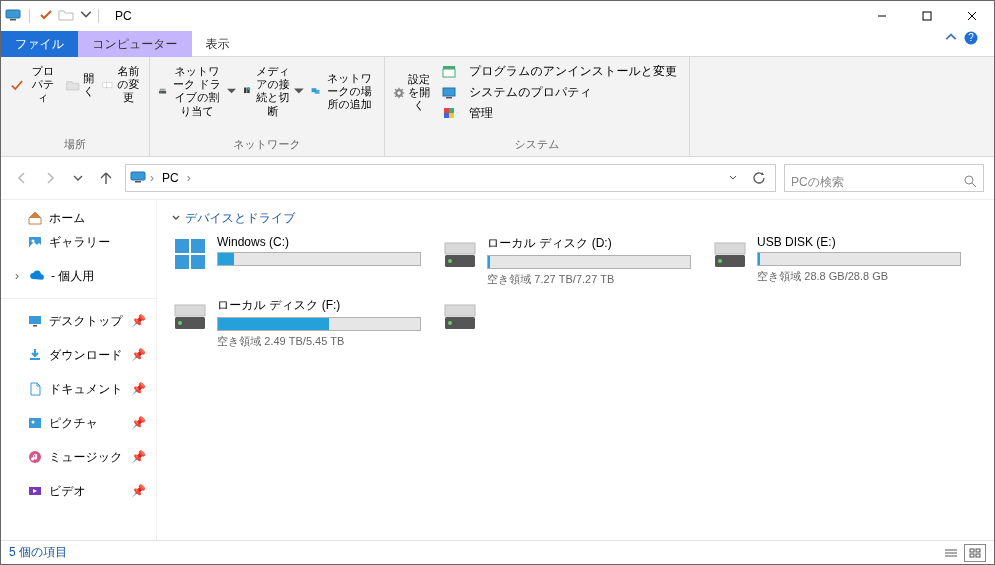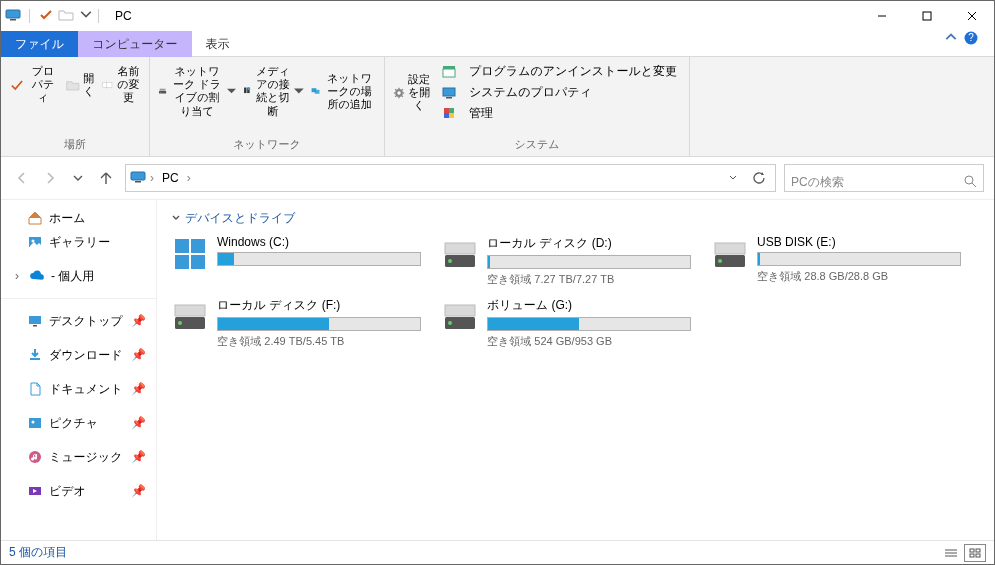--- a/index.html
+++ b/index.html
@@ -456,27 +456,20 @@
             </div>
           </div>
           <div class="drive">
             <div class="icon">
               <svg viewBox="0 0 38 38">
                 <rect x="4" y="20" width="30" height="12" rx="1.5" fill="#555"></rect>
                 <circle cx="9" cy="26" r="2" fill="#6c6"></circle>
                 <rect x="4" y="8" width="30" height="11" fill="#d9d9d9" stroke="#bbb"></rect>
               </svg>
             </div>
-            <div class="info">
-              <div class="name">ボリューム (G:)</div>
-              <div class="bar">
-                <div class="fill" style="width:45%"></div>
-              </div>
-              <div class="free">空き領域 524 GB/953 GB</div>
-            </div>
           </div>
         </div>
     </div>
   </div>
 
   <div class="status">
     <span>5 個の項目</span>
     <div class="viewbtns">
       <div class="vb">
           <svg width="12" height="10">

